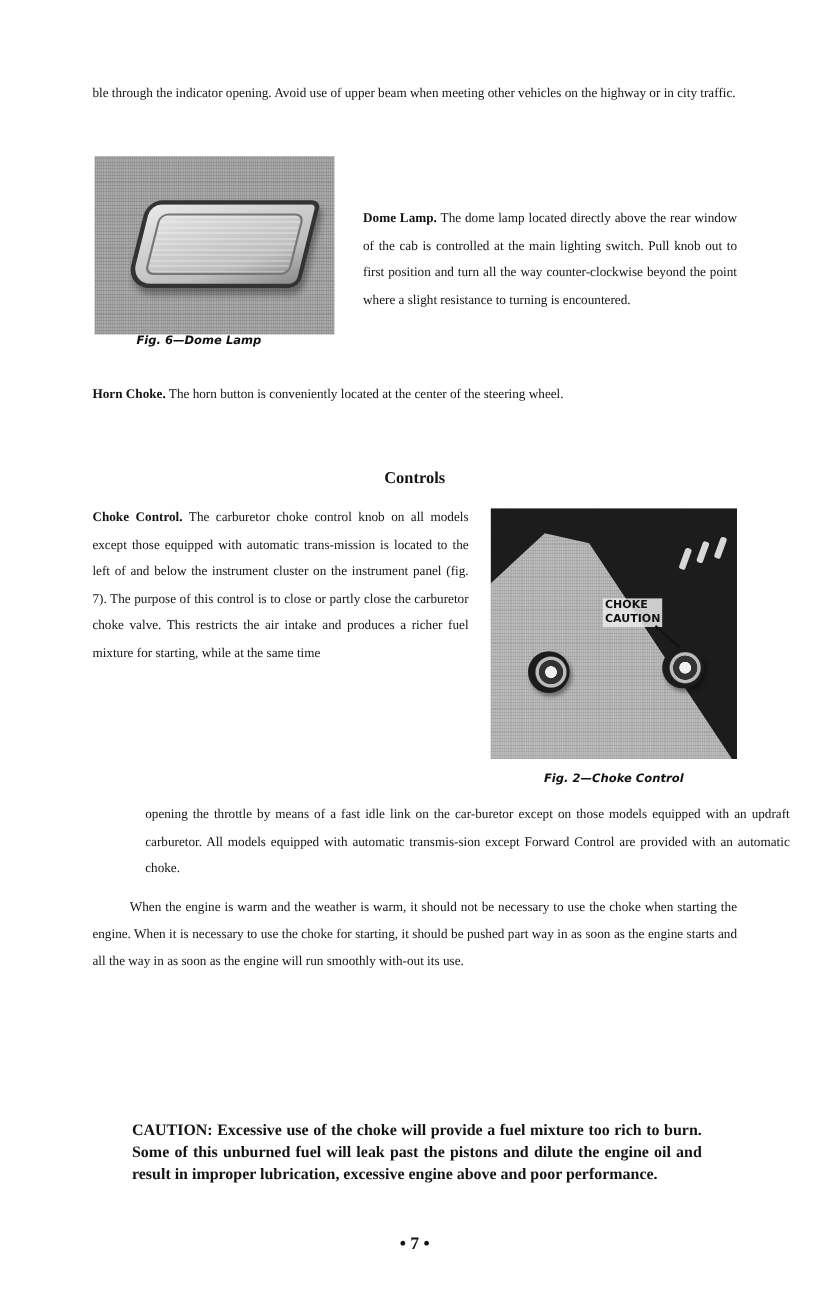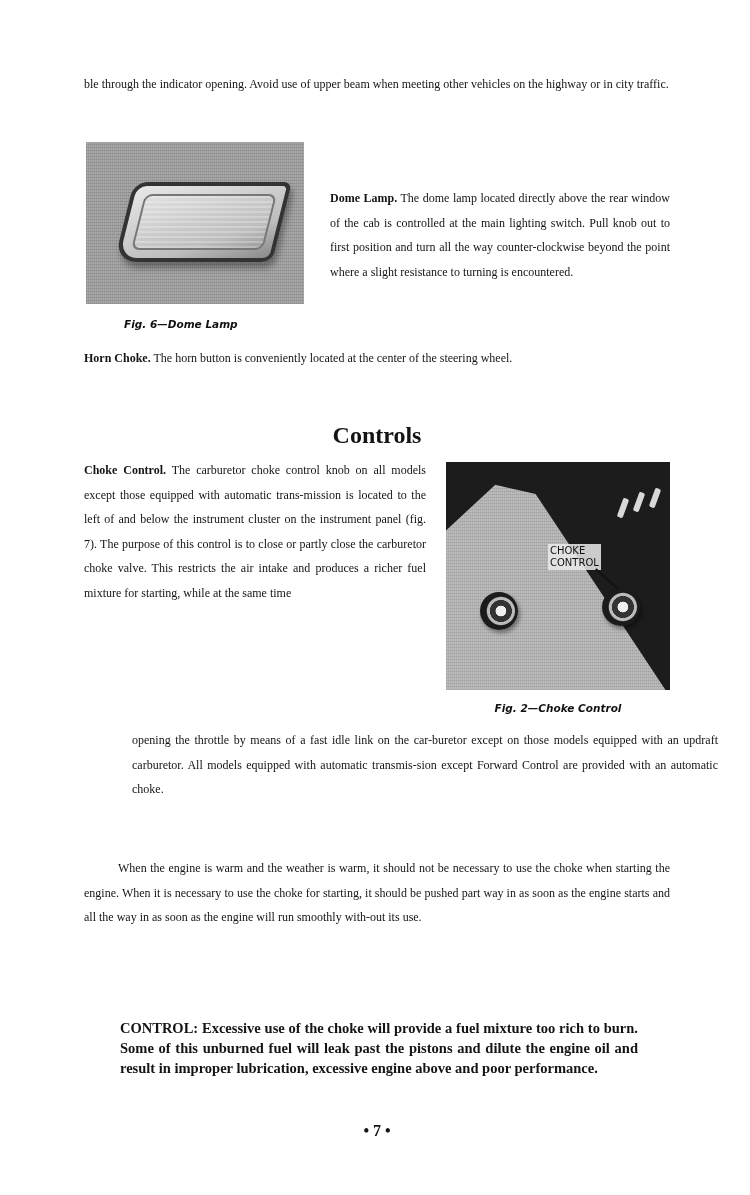--- a/index.html
+++ b/index.html
@@ -32,28 +32,28 @@
       box-shadow: 4px 6px 6px rgba(0,0,0,0.35);
     }
     .lamp::after {
       content: ""; position: absolute; left: 10px; top: 8px; right: 8px; bottom: 8px;
       border: 2px solid #777; border-radius: 8px;
       background: repeating-linear-gradient(0deg, rgba(255,255,255,0.25) 0 2px, transparent 2px 5px);
     }
     .caption {
       font-family: "DejaVu Sans", "Liberation Sans", sans-serif;
       font-style: italic; font-weight: bold; font-size: 10.5px;
-      margin-top: 14px; color: #111;
+      color: #111;
     }
     .fig6 .caption { padding-left: 38px; }
     .dome { position: absolute; left: 246px; top: 66px; width: 340px; margin-top: 48px; }
     .horn { position: absolute; left: 0; top: 274px; width: 586px; }
     .heading {
       position: absolute; left: 0; top: 350px; width: 586px; text-align: center;
-      font-weight: bold; font-size: 24px; line-height: 26px;
+      font-weight: bold; font-size: 15px; line-height: 26px;
     }
     .choke { position: absolute; left: 0; top: 386px; width: 342px; }
     .fig7 { position: absolute; left: 362px; top: 390px; width: 224px; }
     .fig7 .photo {
       width: 224px; height: 228px; position: relative; overflow: hidden;
       background:
         repeating-linear-gradient(0deg, rgba(0,0,0,0.08) 0 1px, transparent 1px 3px),
         repeating-linear-gradient(90deg, rgba(0,0,0,0.06) 0 1px, transparent 1px 2px),
         #bcbcbc;
     }
@@ -61,32 +61,32 @@
       position: absolute; left: 0; top: 0; width: 100%; height: 100%;
       background: #1c1c1c;
       clip-path: polygon(0 0, 100% 0, 100% 100%, 98% 100%, 40% 14%, 22% 10%, 0 30%);
     }
     .gauge-tick {
       position: absolute; width: 6px; height: 20px; background: #d8d8d8; border-radius: 2px;
     }
     .callout {
       position: absolute; left: 102px; top: 82px;
       font-family: "DejaVu Sans", "Liberation Sans", sans-serif;
-      font-size: 10px; line-height: 12px; font-weight: normal; color: #111;
+      font-size: 10px; line-height: 12px; font-weight: bold; color: #111;
       background: rgba(235,235,235,0.85); padding: 1px 2px;
     }
     .leader { position: absolute; left: 150px; top: 106px; width: 32px; height: 1.5px; background: #111; transform: rotate(42deg); transform-origin: left center; }
     .knob {
       position: absolute; width: 38px; height: 38px; border-radius: 50%;
       background: radial-gradient(circle at 55% 50%, #f0f0f0 0 18%, #333 20% 38%, #bbb 40% 48%, #1b1b1b 52% 100%);
       box-shadow: 2px 3px 4px rgba(0,0,0,0.4);
     }
     .fig7 .caption { text-align: center; margin-top: 12px; }
     .cont { position: absolute; left: 0; top: 656px; width: 586px; margin-left: 48px; }
-    .para2 { position: absolute; left: 0; top: 784px; width: 586px; }
+    .para2 { position: absolute; left: 0; top: 740px; width: 586px; }
     .para2 .p { text-indent: 34px; }
     .caution {
       position: absolute; left: 36px; top: 946px; width: 518px;
       font-weight: bold; font-size: 14.5px; line-height: 20px; text-align: justify;
     }
     .caution .label { font-variant: small-caps; }
     .pagenum {
       position: absolute; left: 0; top: 1050px; width: 586px; text-align: center;
       font-weight: bold; font-size: 16px;
     }
@@ -122,35 +122,35 @@
   </div>
 
   <div class="fig7">
     <div class="photo">
       <div class="dash-dark"></div>
       <div class="gauge-tick" style="left:174px;top:36px;transform:rotate(20deg);"></div>
       <div class="gauge-tick" style="left:190px;top:30px;transform:rotate(20deg);"></div>
       <div class="gauge-tick" style="left:206px;top:26px;transform:rotate(20deg);"></div>
       <div class="callout">
         <div>CHOKE</div>
-        <div>CONTROL</div>
+        <div>CAUTION</div>
       </div>
       <div class="leader"></div>
       <div class="knob" style="left:34px;top:130px;"></div>
       <div class="knob" style="left:156px;top:126px;"></div>
     </div>
     <div class="caption">Fig. 2—Choke Control</div>
   </div>
 
   <div class="cont">
     <p class="p">opening the throttle by means of a fast idle link on the car-buretor except on those models equipped with an updraft carburetor. All models equipped with automatic transmis-sion except Forward Control are provided with an automatic choke.</p>
   </div>
 
   <div class="para2">
     <p class="p">When the engine is warm and the weather is warm, it should not be necessary to use the choke when starting the engine. When it is necessary to use the choke for starting, it should be pushed part way in as soon as the engine starts and all the way in as soon as the engine will run smoothly with-out its use.</p>
   </div>
 
   <div class="caution">
-    <span class="label">CONTROL:</span><span> Excessive use of the choke will provide a fuel mixture too rich to burn. Some of this unburned fuel will leak past the pistons and dilute the engine oil and result in improper lubrication, excessive engine above and poor performance.</span>
+    <span class="label">CAUTION:</span><span> Excessive use of the choke will provide a fuel mixture too rich to burn. Some of this unburned fuel will leak past the pistons and dilute the engine oil and result in improper lubrication, excessive engine above and poor performance.</span>
   </div>
 
   <div class="pagenum">• 7 •</div>
 </div>
 
 </body></html>

